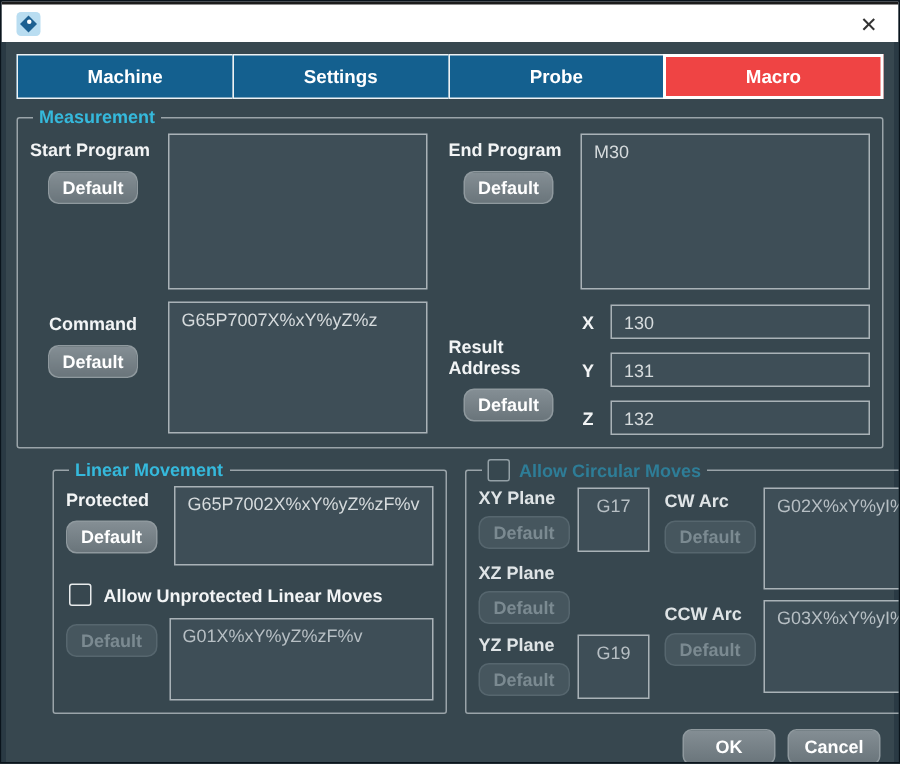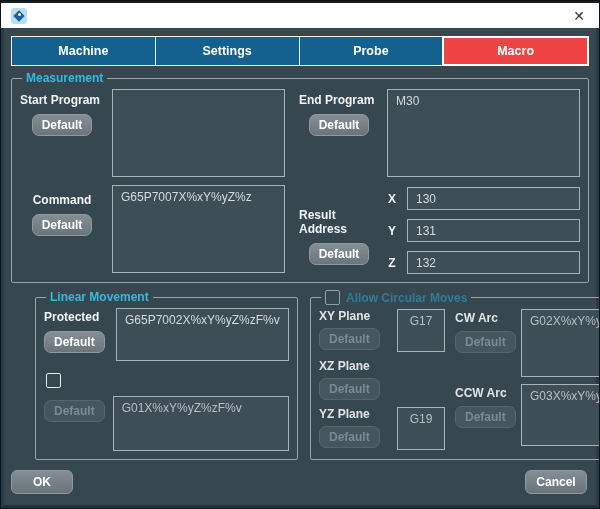--- a/index.html
+++ b/index.html
@@ -92,21 +92,21 @@
   }
   .checkbox.dim { border-color:#93a0a6; }
 
   
   .meas-grid { display:grid; grid-template-columns:1fr 1.02fr; column-gap:14px; row-gap:8px; margin-top:2px; }
   .cell { display:flex; gap:8px; }
   .labelcol { width:84px; flex:0 0 auto; display:flex; flex-direction:column; align-items:center; gap:7px; padding-top:4px; }
   .labelcol .lbl { align-self:flex-start; }
   .labelcol.center-lbl .lbl { align-self:center; }
   .rt-labelcol { width:80px; }
-  .meas-grid textarea { flex:1; height:88px; }
+  .meas-grid textarea { flex:1; height:104px; }
   .meas-grid .row2 textarea { height:88px; }
 
   .xyz-col { flex:1; display:flex; flex-direction:column; gap:9px; padding-top:2px; }
   .xyz-row { display:flex; align-items:center; gap:10px; }
   .xyz-row .axis { width:10px; text-align:center; }
   .xyz-row input { flex:1; height:23px; }
 
   .ra-col { justify-content:center; padding-top:14px; }
 
   
@@ -117,31 +117,31 @@
   .lin-row { display:flex; gap:8px; margin-top:2px; }
   .lin-labelcol { width:64px; flex:0 0 auto; display:flex; flex-direction:column; gap:7px; padding-top:2px; }
   .lin-row textarea { flex:1; height:53px; }
   .chk-row { display:flex; align-items:center; gap:8px; margin:12px 0 8px 2px; }
   .lin-row2 { display:flex; gap:8px; align-items:flex-start; }
   .lin-row2 .btn { margin-top:4px; }
   .lin-row2 textarea { flex:1; height:55px; }
 
   .circ-grid { display:flex; gap:10px; margin-top:2px; }
   .planes { display:flex; flex-direction:column; gap:7px; }
-  .plane-row { display:flex; gap:20px; }
+  .plane-row { display:flex; gap:8px; }
   .plane-stack { width:58px; display:flex; flex-direction:column; gap:5px; }
   .gbox { width:48px; height:43px; padding:4px 0 0 6px;text-align:center; }
   .arcs { flex:1; display:flex; flex-direction:column; gap:7px; }
   .arc-row { display:flex; gap:8px; }
   .arc-stack { width:58px; flex:0 0 auto; display:flex; flex-direction:column; gap:6px; padding-top:2px; }
   .arc-row textarea { flex:1; }
   .arc-row.cw textarea { height:68px; }
   .arc-row.ccw textarea { height:62px; }
 
-  .footer { display:flex; justify-content:space-between; gap:8px; margin-top:10px; padding-right:2px; }
+  .footer { display:flex; justify-content:flex-end; gap:8px; margin-top:10px; padding-right:2px; }
   .footer .btn { width:62px; height:24px; text-align:center; padding:3px 0; border-radius:6px; }
 </style>
 </head>
 <body>
 
 <div class="window">
 
   <div class="titlebar">
     <span class="app-icon">
       <span class="diamond"></span>
@@ -219,20 +219,21 @@
         <div class="lin-row">
           <div class="lin-labelcol">
             <span class="lbl">Protected</span>
             <button class="btn">Default</button>
           </div>
           <textarea class="field" style="">G65P7002X%xY%yZ%zF%v</textarea>
         </div>
 
         <div class="chk-row">
           <span class="checkbox"></span>
+          <span class="lbl">Allow Unprotected Linear Moves</span>
         </div>
 
         <div class="lin-row2">
           <button class="btn disabled">Default</button>
           <textarea class="field dimtext" style="">G01X%xY%yZ%zF%v</textarea>
         </div>
       </fieldset>
 
       <fieldset class="circular">
         <legend class="dim">

